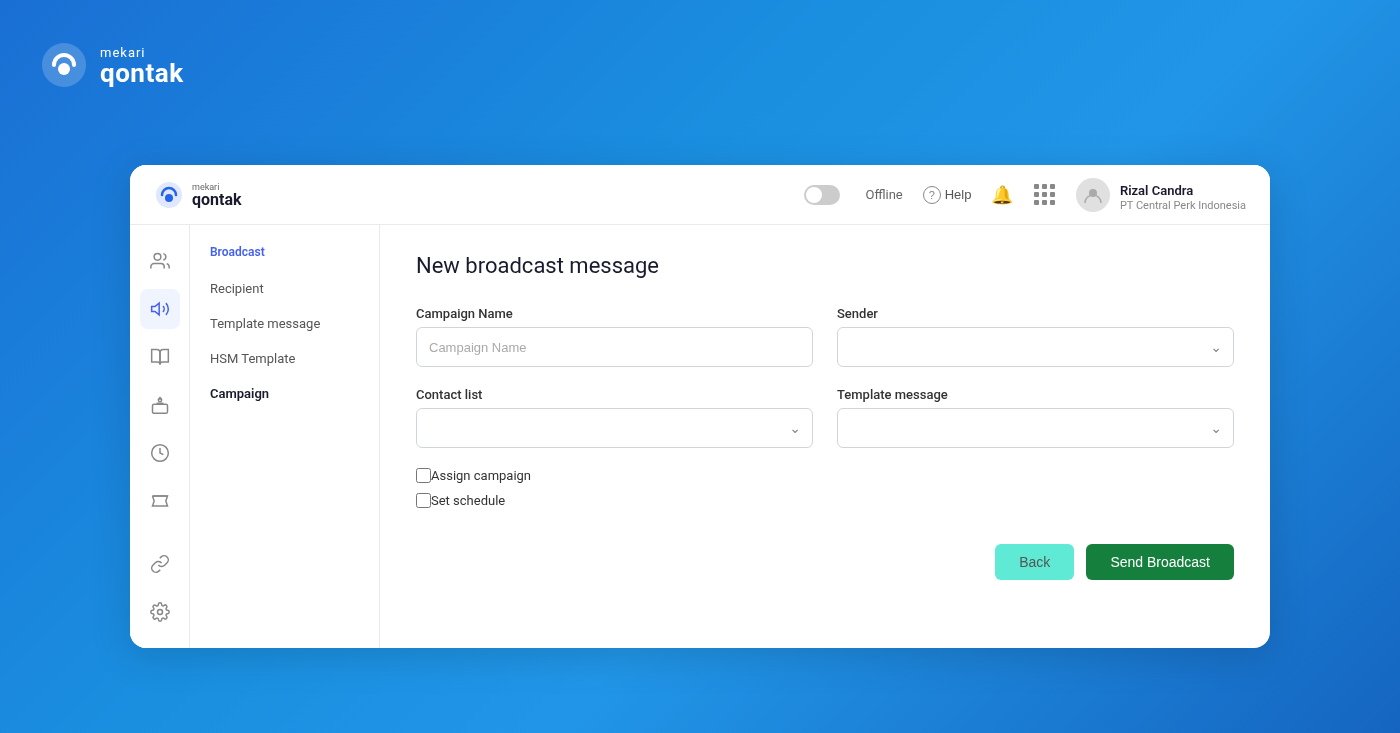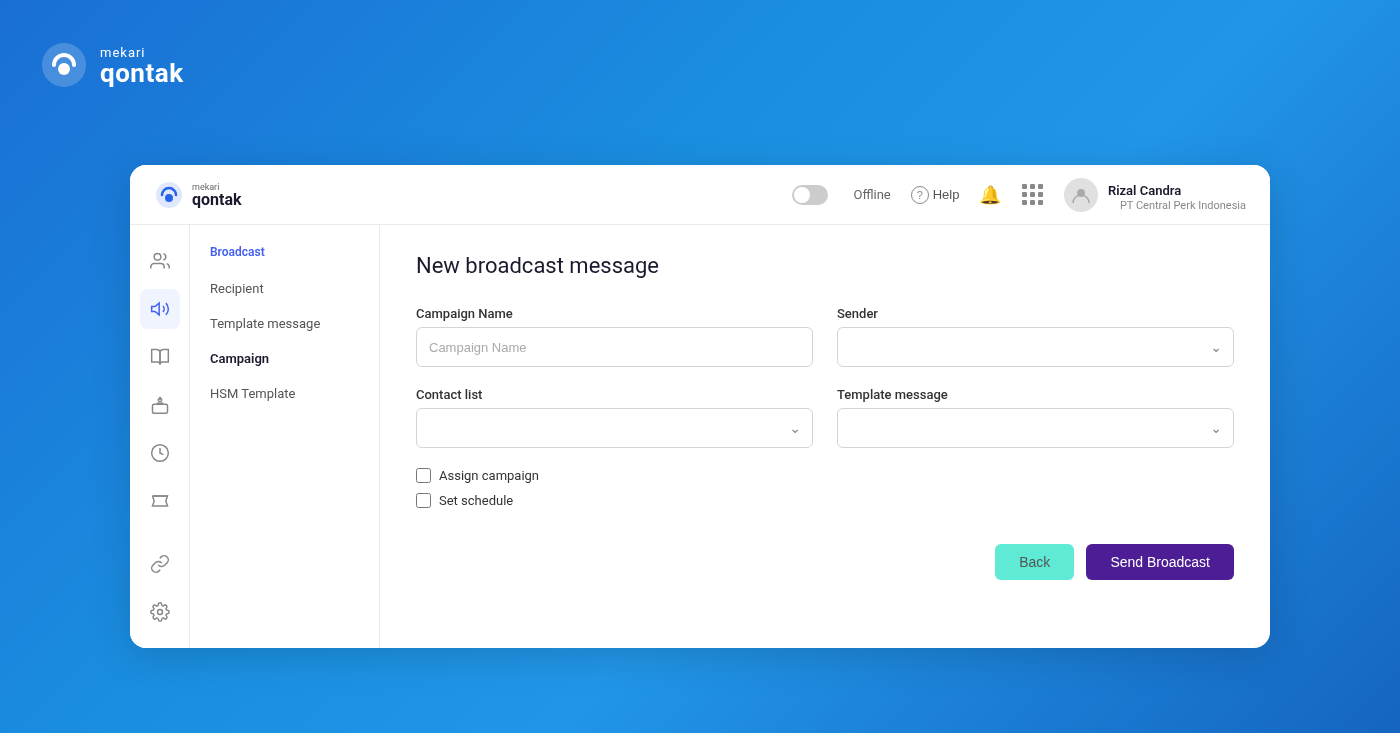--- a/index.html
+++ b/index.html
@@ -214,21 +214,20 @@
     .user-name {
       font-size: 13px;
       font-weight: 600;
       color: #1a1a2e;
       line-height: 1.2;
     }
 
     .user-company {
       font-size: 11px;
       color: #888;
-      margin-left: 12px;
     }
 
     
     .card-body {
       display: flex;
       flex: 1;
       overflow: hidden;
     }
 
     
@@ -365,21 +364,21 @@
       top: 50%;
       transform: translateY(-50%);
       pointer-events: none;
       color: #888;
       font-size: 14px;
     }
 
     .checkbox-group {
       display: flex;
       align-items: center;
-      gap: 8px;
+      gap: 0;
       margin-bottom: 10px;
     }
 
     .checkbox-group input[type="checkbox"] {
       width: 15px;
       height: 15px;
       cursor: pointer;
     }
 
     .checkbox-label {
@@ -404,21 +403,21 @@
       border: none;
       border-radius: 6px;
       cursor: pointer;
       font-weight: 400;
     }
 
     .btn-send {
       padding: 10px 24px;
       font-size: 14px;
       color: white;
-      background: #4c1d95;
+      background: #15803d;
       border: none;
       border-radius: 6px;
       cursor: pointer;
       font-weight: 500;
     }
 
     
     .preview-panel {
       width: 260px;
       border-left: 1px solid #e8eaed;
@@ -565,25 +564,25 @@
     </div>
 
     <div class="left-nav">
       <div class="nav-section-title">Broadcast</div>
       <div class="nav-item">
         <span>Recipient</span>
       </div>
       <div class="nav-item">
         <span>Template message</span>
       </div>
+      <div class="nav-item">
+        <span>HSM Template</span>
+      </div>
       <div class="nav-item active">
         <span>Campaign</span>
-      </div>
-      <div class="nav-item">
-        <span>HSM Template</span>
       </div>
     </div>
 
     <div class="main-content">
       <h1 class="page-title">New broadcast message</h1>
 
       <div class="form-row">
         <div class="form-group">
           <label class="form-label">Campaign Name</label>
           <input type="text" class="form-input" placeholder="Campaign Name" style="">

